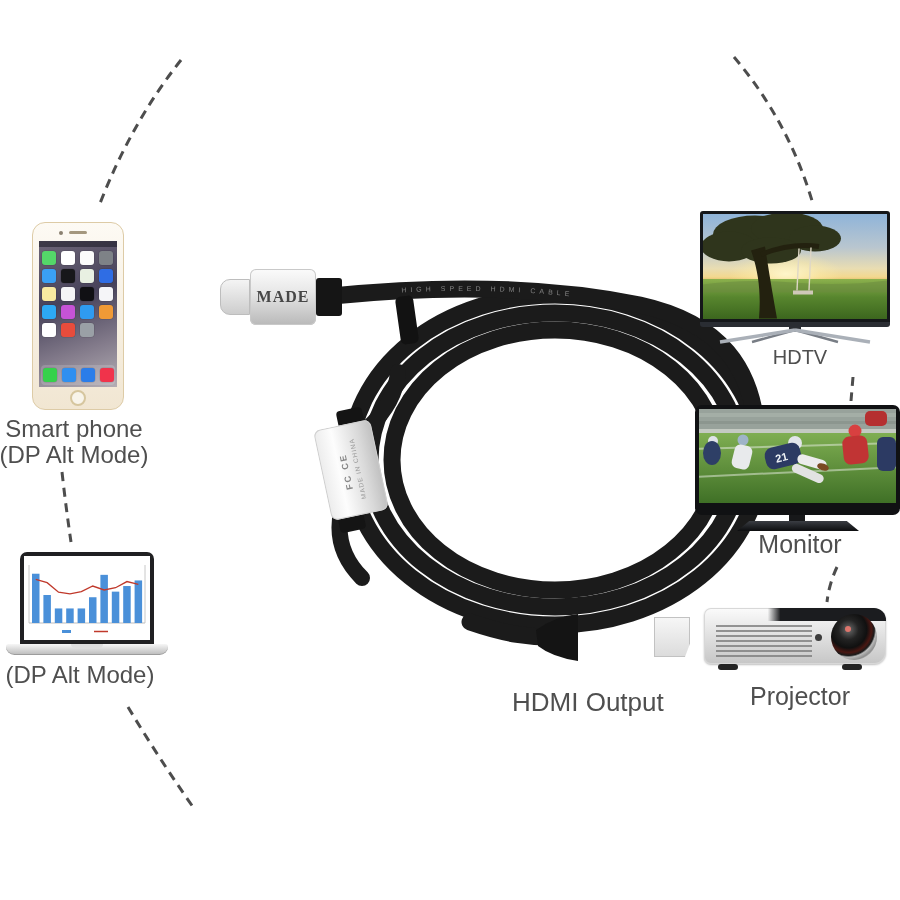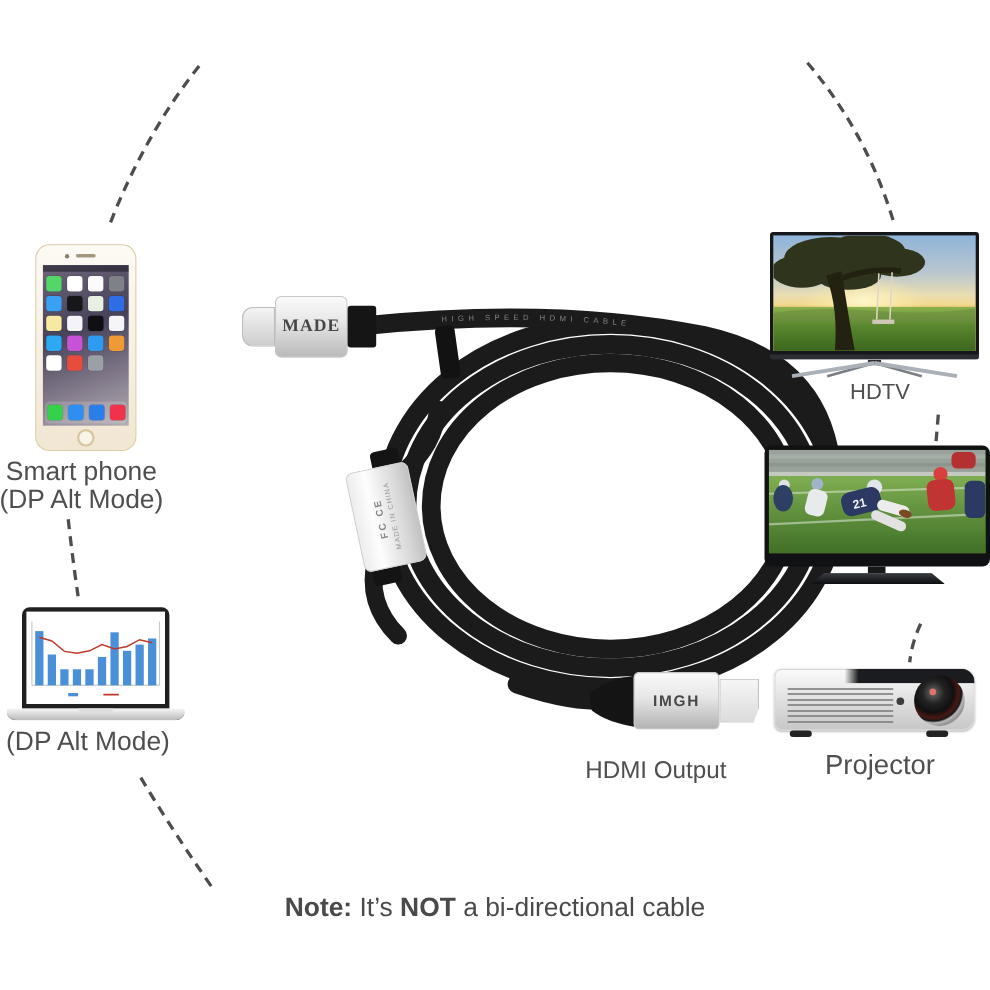--- a/index.html
+++ b/index.html
@@ -3,21 +3,21 @@
 <meta charset="utf-8">
 <style>
   html,body{margin:0;padding:0;background:#fff;}
   .stage{position:relative;width:900px;height:900px;background:#fff;overflow:hidden;
          font-family:"Liberation Sans",sans-serif;}
   svg.layer{position:absolute;left:0;top:0;width:900px;height:900px;z-index:1;}
 
   
   .lbl{position:absolute;color:#4f4f4f;z-index:3;}
   #usb-label{left:236px;top:224px;font-size:26px;}
-  #hdmi-label{left:532px;top:687px;font-size:22px;}
+  #hdmi-label{left:512px;top:687px;font-size:26px;}
   .dev-label{position:absolute;color:#4f4f4f;text-align:center;font-size:24px;line-height:26px;z-index:3;}
   #phone-label{left:-6px;top:416px;width:160px;}
   #laptop-label{left:0px;top:662px;width:160px;}
   #hdtv-label{left:700px;top:344px;width:200px;font-size:20px;}
   #monitor-label{left:700px;top:531px;width:200px;font-size:25px;}
   #projector-label{left:700px;top:683px;width:200px;font-size:25px;}
   #note{position:absolute;left:0;top:812px;width:900px;text-align:center;font-size:24px;color:#4a4a4a;z-index:3;}
   #note b{font-weight:bold;}
 
   
@@ -152,23 +152,20 @@
   <div id="converter">
     <div class="conv-capA"></div>
     <div class="conv-capB"></div>
     <div class="conv-body">
       <span class="conv-marks">FC CE</span>
       <span class="conv-text">MADE IN CHINA</span>
     </div>
   </div>
 
   <div id="hdmic">
-    <div class="hdmi-body">
-      <span>IMGH</span>
-    </div>
     <div class="hdmi-tip"></div>
   </div>
 
   <div id="hdmi-label" class="lbl">HDMI Output</div>
 
   <div id="phone">
     <div class="cam"></div>
     <div class="spk"></div>
     <div class="screen">
       <div class="status"></div>
@@ -306,30 +303,28 @@
             <rect x="92" y="60" width="34" height="9" rx="4.5" fill="#e2e2e2" transform="rotate(24 109 64)"></rect>
             <text x="76" y="52" font-size="11" font-weight="bold" fill="#eef1f5" transform="rotate(-14 84 47)">21</text>
             <ellipse cx="124" cy="58" rx="6" ry="3.5" fill="#7a4a22" transform="rotate(18 124 58)"></ellipse>
           </g>
         </svg>
       </div>
     </div>
     <div class="mon-neck"></div>
     <div class="mon-base"></div>
   </div>
+  <div id="monitor-label" class="dev-label">Monitor</div>
 
   <div id="projector">
     <div class="pj-body">
       <div class="pj-top"></div>
       <div class="pj-vents"></div>
       <div class="pj-button"></div>
       <div class="pj-lens"></div>
     </div>
     <div class="pj-foot l"></div>
     <div class="pj-foot r"></div>
   </div>
   <div id="projector-label" class="dev-label">Projector</div>
 
-  <div id="note">
-    <b>Note:</b><span> It’s </span><b>NOT</b><span> a bi-directional cable</span>
-  </div>
 
 </div>
 
 </body></html>

